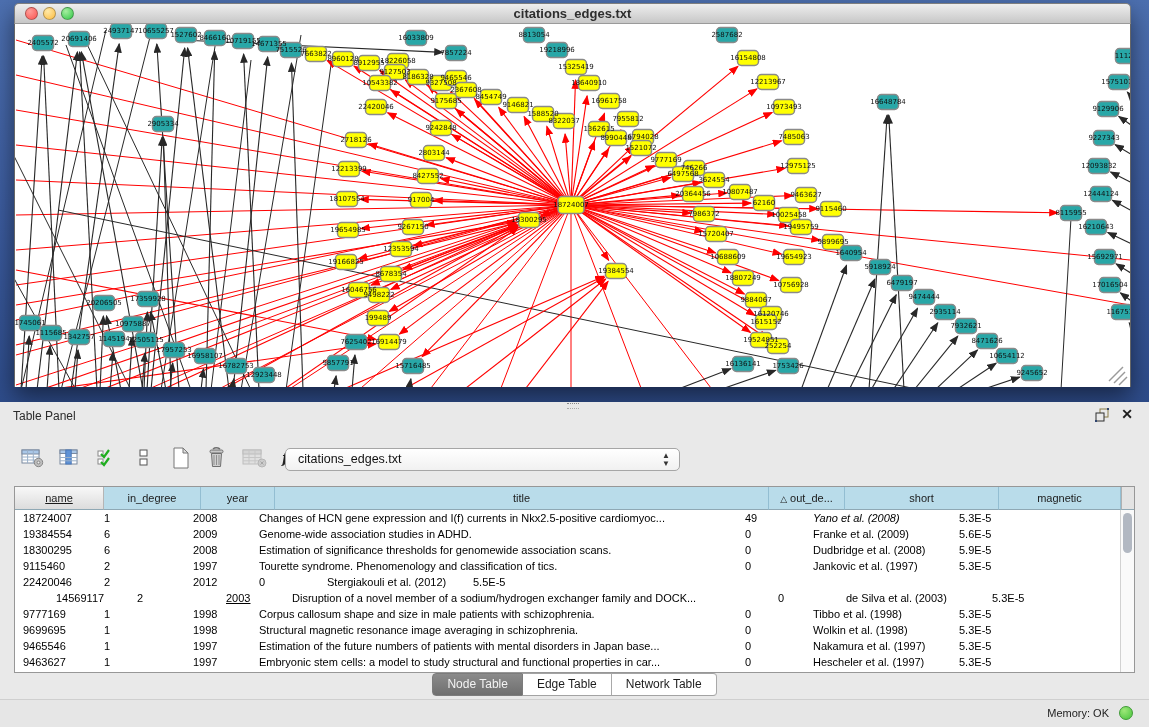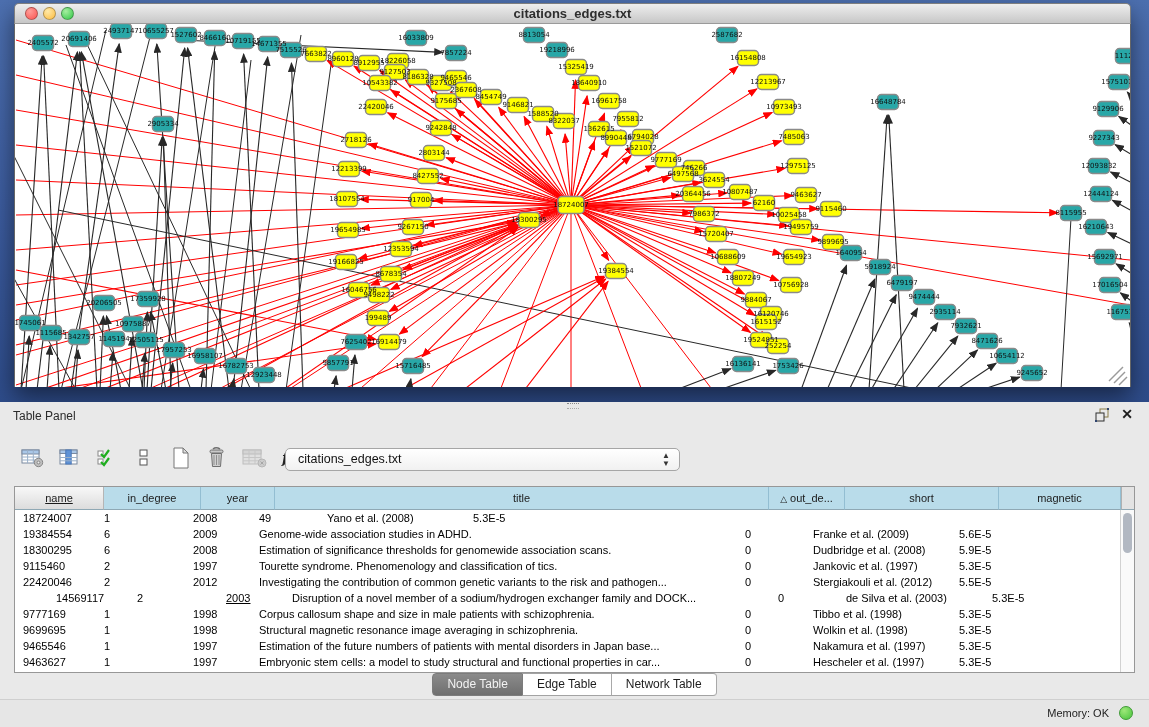--- a/index.html
+++ b/index.html
@@ -631,22 +631,23 @@
         <div class="th" style="width: 76px;"><span class="sort">△</span>out_de...</div>
         <div class="th" style="width: 154px;">short</div>
         <div class="th" style="width: 122px;">magnetic</div>
         <div class="th corner" style="width: 13px;"></div>
       </div>
     <div id="tbody">
         <div class="trow">
           <div class="td" style="width: 81px;">18724007</div>
           <div class="td" style="width: 89px;">1</div>
           <div class="td" style="width: 66px;">2008</div>
+          <div class="td" style="width: 486px;">Changes of HCN gene expression and I(f) currents in Nkx2.5-positive cardiomyoc...</div>
           <div class="td" style="width: 68px;">49</div>
-          <div class="td" style="width: 146px;">Yano et al. (2008)</div>
+          <div class="td" style="width: 146px; font-style: italic;">Yano et al. (2008)</div>
           <div class="td" style="width: 114px;">5.3E-5</div>
         </div>
         <div class="trow">
           <div class="td" style="width: 81px;">19384554</div>
           <div class="td" style="width: 89px;">6</div>
           <div class="td" style="width: 66px;">2009</div>
           <div class="td" style="width: 486px;">Genome-wide association studies in ADHD.</div>
           <div class="td" style="width: 68px;">0</div>
           <div class="td" style="width: 146px;">Franke et al. (2009)</div>
           <div class="td" style="width: 114px;">5.6E-5</div>
@@ -666,21 +667,20 @@
           <div class="td" style="width: 66px;">1997</div>
           <div class="td" style="width: 486px;">Tourette syndrome. Phenomenology and classification of tics.</div>
           <div class="td" style="width: 68px;">0</div>
           <div class="td" style="width: 146px;">Jankovic et al. (1997)</div>
           <div class="td" style="width: 114px;">5.3E-5</div>
         </div>
         <div class="trow">
           <div class="td" style="width: 81px;">22420046</div>
           <div class="td" style="width: 89px;">2</div>
           <div class="td" style="width: 66px;">2012</div>
-          <div class="td" style="width: 486px;">Investigating the contribution of common genetic variants to the risk and pathogen...</div>
           <div class="td" style="width: 68px;">0</div>
           <div class="td" style="width: 146px;">Stergiakouli et al. (2012)</div>
           <div class="td" style="width: 114px;">5.5E-5</div>
         </div>
         <div class="trow">
           <div class="td" style="width: 81px; margin-left: 33px;">14569117</div>
           <div class="td" style="width: 89px;">2</div>
           <div class="td" style="width: 66px; text-decoration: underline;">2003</div>
           <div class="td" style="width: 486px;">Disruption of a novel member of a sodium/hydrogen exchanger family and DOCK...</div>
           <div class="td" style="width: 68px;">0</div>

